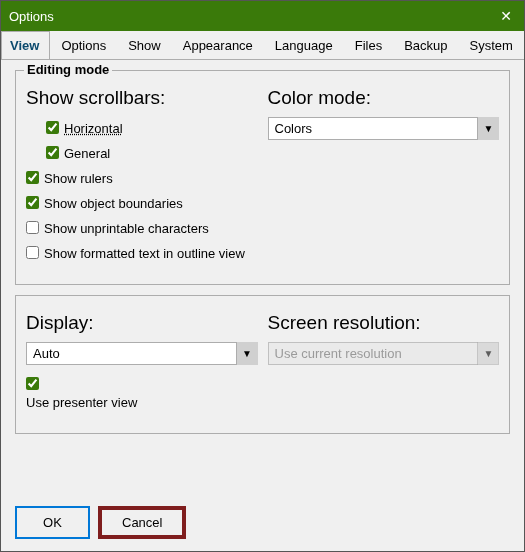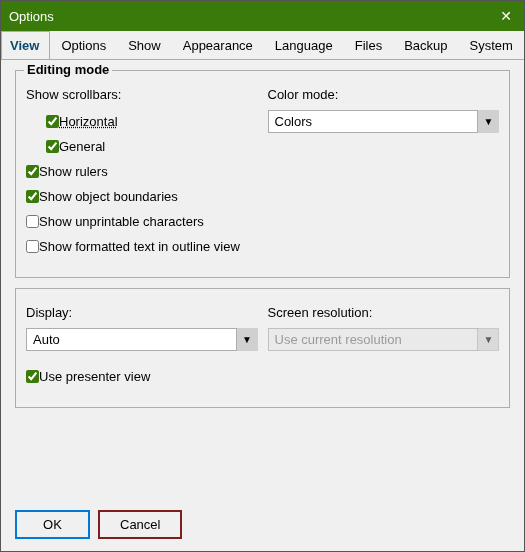--- a/index.html
+++ b/index.html
@@ -112,27 +112,27 @@
       flex-direction: column;
       gap: 6px;
     }
     .col-left {
       flex: 1;
     }
     .col-right {
       flex: 1;
     }
     .section-label {
-      font-size: 13px;
+      font-size: 19px;
       color: #000;
       margin-bottom: 2px;
     }
     .checkbox-row {
       display: flex;
-      align-items: center;
+      gap: 5px;
       margin-top: 4px;
     }
     .checkbox-row input[type="checkbox"] {
       width: 13px;
       height: 13px;
       margin: 0;
       cursor: pointer;
       accent-color: #3a7a0a;
     }
     .checkbox-row label {
@@ -186,21 +186,21 @@
       justify-content: flex-start;
       gap: 8px;
       padding: 8px 14px 12px 14px;
       flex-shrink: 0;
     }
     .btn {
       padding: 5px 20px;
       font-size: 13px;
       cursor: pointer;
       border-radius: 0;
-      border: 2px solid #7f1d1d;
+      border: 4px solid #7f1d1d;
       background: #f0f0f0;
       min-width: 75px;
     }
     .btn.primary {
       border-color: #0078d7;
       border-width: 2px;
       background: #f0f0f0;
     }
     .spacer {
       flex: 1;
@@ -284,21 +284,21 @@
         <div class="col col-left">
           <div class="section-label">Display:</div>
           <div class="dropdown-wrapper">
             <select>
               <option>Auto</option>
               <option>Primary</option>
               <option>Secondary</option>
             </select>
             <div class="dropdown-arrow">▼</div>
           </div>
-          <div class="checkbox-row" style="margin-top: 12px;">
+          <div class="checkbox-row" style="margin-top: 6px; flex-direction: column;">
             <input type="checkbox" id="cb-presenter" checked="" style="">
             <label for="cb-presenter">Use presenter view</label>
           </div>
         </div>
 
         <div class="col col-right">
           <div class="section-label">Screen resolution:</div>
           <div class="dropdown-wrapper">
             <select disabled="">
               <option>Use current resolution</option>

